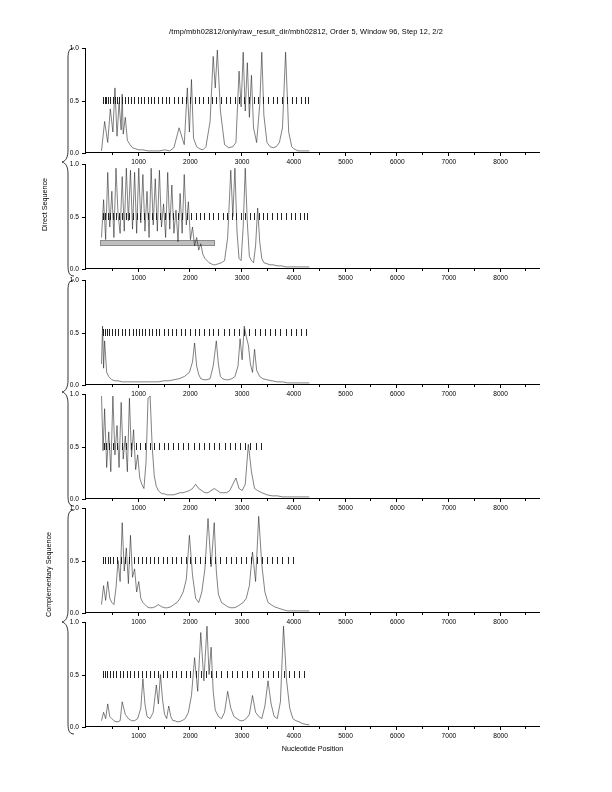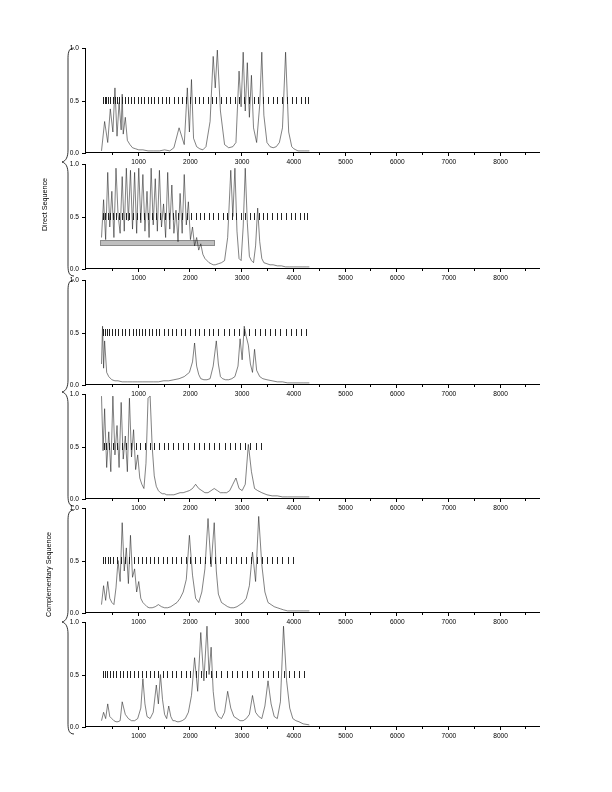--- a/index.html
+++ b/index.html
@@ -131,20 +131,21 @@
     position: absolute;
     left: 0;
     top: 0;
   }
 </style>
 </head>
 <body>
 
 <div id="page">
 
+  <div class="title">/tmp/mbh02812/only/raw_result_dir/mbh02812, Order 5, Window 96, Step 12, 2/2</div>
 
   <div class="panels" id="panels">
       <div class="panel" style="top: 48px;">
         <div class="plotbox">
           <div class="ytick" style="top: 105px;">
             <span class="ytick-label">0.0</span>
           </div>
           <div class="ytick" style="top: 52.5px;">
             <span class="ytick-label">0.5</span>
           </div>
@@ -720,20 +721,21 @@
             <div class="marker" style="left: 197.511px;"></div>
             <div class="marker" style="left: 202.682px;"></div>
             <div class="marker" style="left: 207.852px;"></div>
             <div class="marker" style="left: 213.023px;"></div>
             <div class="marker" style="left: 218.193px;"></div>
           </div>
         </div>
       </div>
     </div>
 
+  <div class="axis-label-x" id="xlabel" style="top: 744px;">Nucleotide Position</div>
 
   <div class="axis-label-y" id="ylabel-top" style="left: 18px; top: 200px; transform: rotate(-90deg);">Direct Sequence</div>
 
   <div class="axis-label-y" id="ylabel-bottom" style="left: 6px; top: 570px; transform: rotate(-90deg);">Complementary Sequence</div>
 
   <svg class="brace" width="612" height="792">
     <path d="M 74 48 C 68 48 68 54 68 60 L 68 150 C 68 157 66 161 62 162 C 66 163 68 167 68 174 L 68 264 C 68 270 68 276 74 276" fill="none" stroke="#000" stroke-width="0.8"></path>
     <path d="M 74 280 C 68 280 68 286 68 292 L 68 380 C 68 387 66 391 62 392 C 66 393 68 397 68 404 L 68 494 C 68 500 68 506 74 506" fill="none" stroke="#000" stroke-width="0.8"></path>
     <path d="M 74 510 C 68 510 68 516 68 522 L 68 610 C 68 617 66 621 62 622 C 66 623 68 627 68 634 L 68 722 C 68 728 68 734 74 734" fill="none" stroke="#000" stroke-width="0.8"></path>
   </svg>

